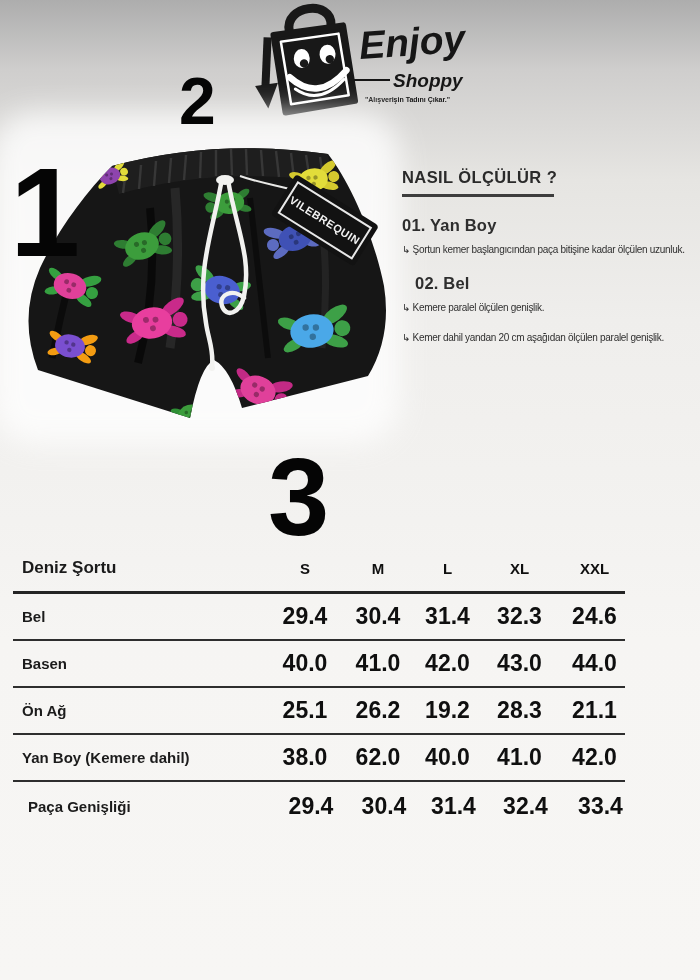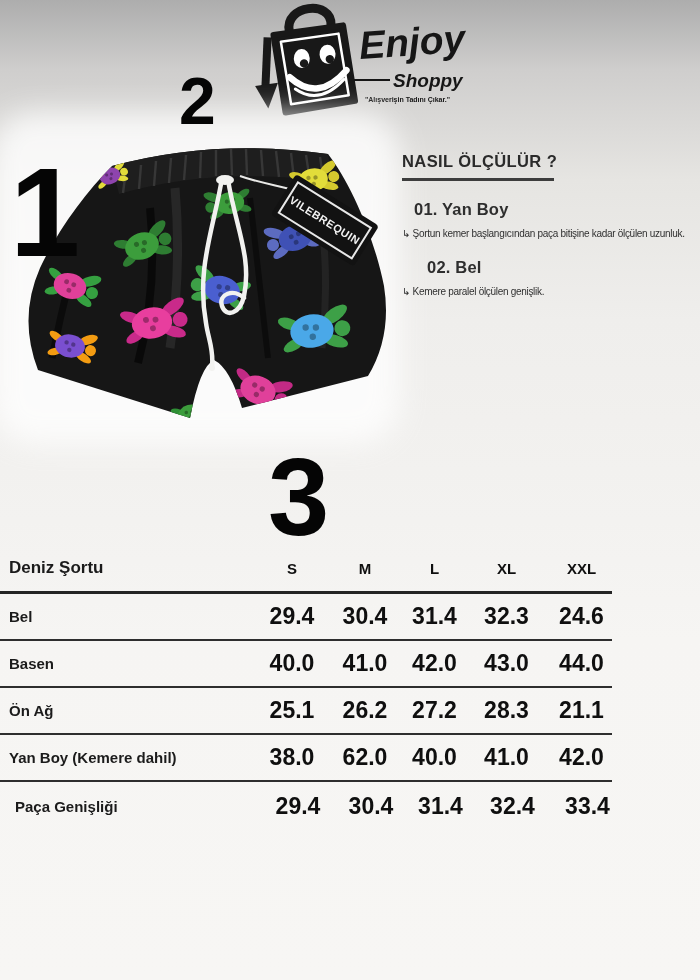--- a/index.html
+++ b/index.html
@@ -14,28 +14,28 @@
   
   .photo-halo{position:absolute;left:-8px;top:112px;width:408px;height:332px;background:#ffffff;opacity:.78;filter:blur(14px);border-radius:42px;}
   .shorts-wrap{position:absolute;left:0px;top:118px;width:400px;height:325px;}
   
   .marker{position:absolute;font-weight:bold;color:#050505;line-height:1;}
   .marker-1{left:10px;top:150px;font-size:126px;}
   .marker-2{left:179px;top:68px;font-size:66px;}
   .marker-3{left:268px;top:442px;font-size:110px;}
   
   .measure{position:absolute;left:402px;top:152px;width:296px;}
-  .m-title{font-size:16.5px;font-weight:bold;color:#2a2a2a;letter-spacing:.4px;}
+  .m-title{font-size:16.5px;font-weight:bold;color:#2a2a2a;letter-spacing:.4px;margin-top:16px;}
   .m-underline{width:152px;height:3px;background:#3d3d3d;margin-top:7px;}
   .m-item{margin-top:19px;}
-  .m-name{font-size:16.5px;font-weight:bold;color:#2e2e2e;letter-spacing:.2px;margin-left:12px;}
+  .m-name{font-size:16.5px;font-weight:bold;color:#2e2e2e;letter-spacing:.2px;}
   .m-name.indent{padding-left:13px;}
   .m-desc{font-size:10px;font-weight:normal;color:#303030;margin-top:9px;white-space:nowrap;letter-spacing:-0.3px;}
   
-  .size-table{position:absolute;left:0;top:545px;width:612px;}
+  .size-table{position:absolute;left:13px;top:545px;width:612px;}
   .trow{display:grid;grid-template-columns:246px 74px 72px 67px 77px 73px;align-items:center;height:45px;border-bottom:2px solid #2e2e2e;padding-left:9px;}
   .trow.thead{height:46px;border-bottom:3px solid #242424;}
   .trow.last{border-bottom:none;height:48px;padding-left:15px;}
   .tlabel{font-size:15px;font-weight:bold;color:#1b1b1b;}
   .thead .tlabel{font-size:17px;}
   .tval{font-size:23px;font-weight:bold;text-align:center;color:#0f0f0f;}
   .thead .tval{font-size:15px;}
   
   .shorts-svg .shell{fill:var(--shell,#3c9d3c);}
   .shorts-svg .fin{fill:var(--fin,#2e7d32);}
@@ -145,20 +145,21 @@
       <div class="m-name">01. Yan Boy</div>
       <div class="m-desc">↳ Şortun kemer başlangıcından paça bitişine kadar ölçülen uzunluk.</div>
     </div>
 
     <div class="m-item">
       <div class="m-name indent">02. Bel</div>
       <div class="m-desc">↳ Kemere paralel ölçülen genişlik.</div>
     </div>
 
     <div class="m-item">
+      <div class="m-desc">↳ Kemer dahil yandan 20 cm aşağıdan ölçülen paralel genişlik.</div>
     </div>
   </div>
 
   <div class="size-table">
 
     <div class="trow thead">
       <div class="tlabel">Deniz Şortu</div>
       <div class="tval">S</div>
       <div class="tval">M</div>
       <div class="tval">L</div>
@@ -181,21 +182,21 @@
       <div class="tval">41.0</div>
       <div class="tval">42.0</div>
       <div class="tval">43.0</div>
       <div class="tval">44.0</div>
     </div>
 
     <div class="trow">
       <div class="tlabel">Ön Ağ</div>
       <div class="tval">25.1</div>
       <div class="tval">26.2</div>
-      <div class="tval">27.2</div>
+      <div class="tval">19.2</div>
       <div class="tval">28.3</div>
       <div class="tval">21.1</div>
     </div>
 
     <div class="trow">
       <div class="tlabel">Yan Boy (Kemere dahil)</div>
       <div class="tval">38.0</div>
       <div class="tval">62.0</div>
       <div class="tval">40.0</div>
       <div class="tval">41.0</div>

